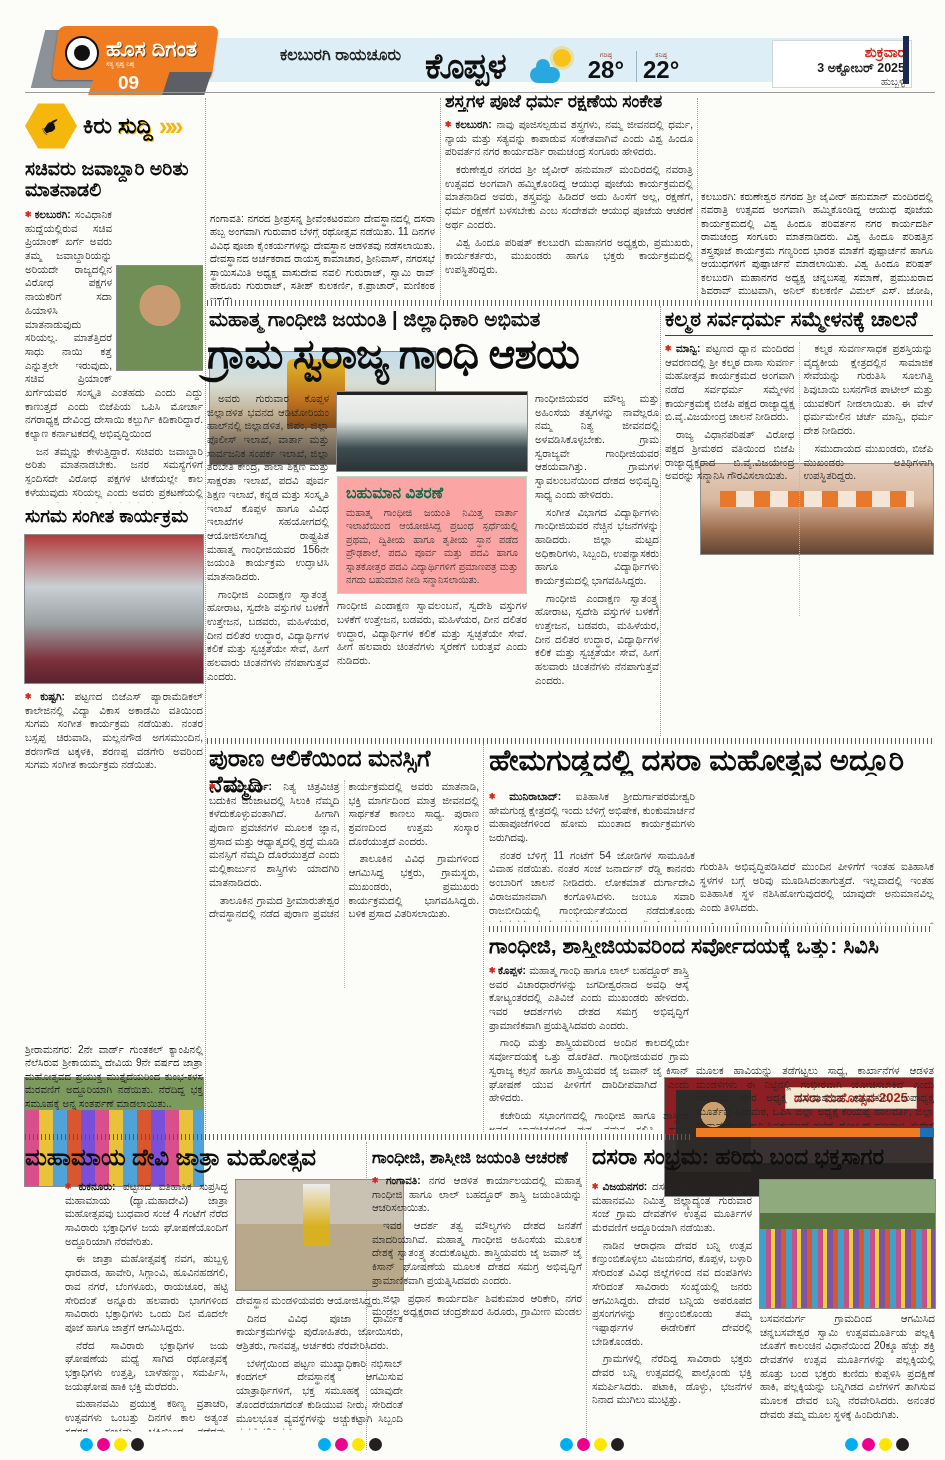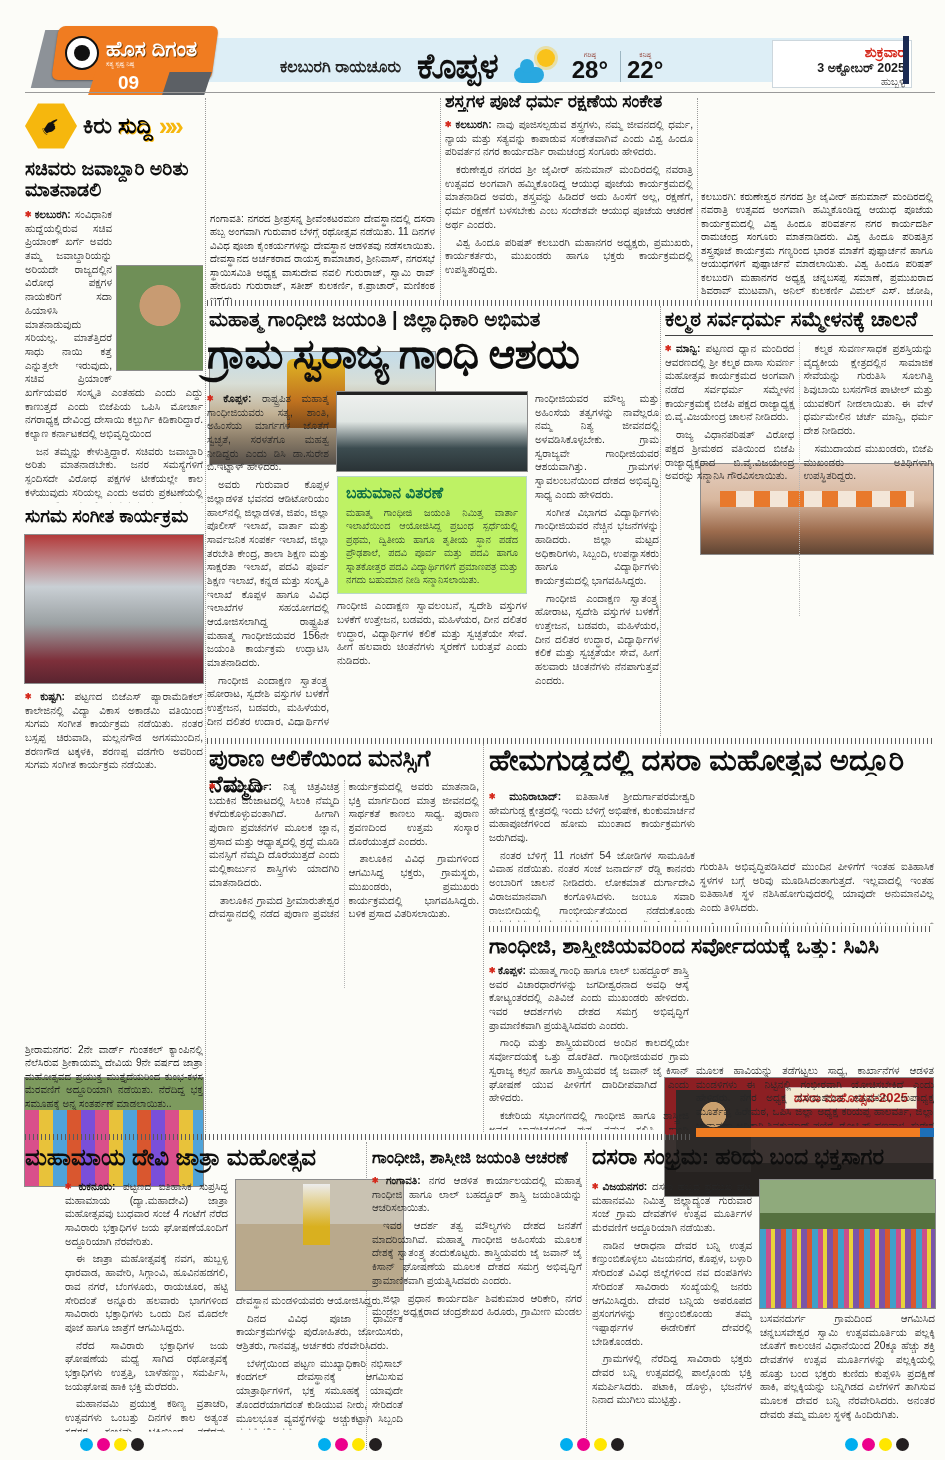--- a/index.html
+++ b/index.html
@@ -55,21 +55,21 @@
   
   .headline{font-weight:bold;color:#0e0e0e;margin:0;line-height:1.12;}
   .kicker{font-weight:bold;font-size:20px;color:#141414;}
   .body-text{font-size:10.3px;line-height:1.33;text-align:justify;color:#272727;}
   .body-text p{margin:0 0 4px 0;text-indent:11px;}
   .body-text p.first{text-indent:0;}
   .dl{font-weight:bold;color:#111;}
   .dl::before{content:"✱ ";color:#d5281b;font-size:8.5px;vertical-align:1px;}
   .caption{font-size:10.2px;line-height:1.32;color:#1f1f1f;text-align:justify;font-weight:500;}
   .col2{column-count:2;column-gap:9px;column-rule:1px dotted #b5b5b5;}
-  .gbox{background:#bef264;border:1px solid #b9d8c8;padding:7px 8px;}
+  .gbox{background:#fca5a5;border:1px solid #b9d8c8;padding:7px 8px;}
   .gbox .gtitle{color:#0c6b45;font-size:15.5px;font-weight:bold;margin:0 0 4px 0;}
   .gbox .gtext{font-size:9.7px;line-height:1.38;color:#2c3a33;text-align:justify;margin:0;}
   
   .photo{position:relative;outline:1px solid #8c8c8c;overflow:hidden;background:#b7b1a4;}
   .ph-chariot{background:linear-gradient(180deg,#c3dcea 0%,#d8ded6 28%,#c2b194 55%,#8a7c68 78%,#58514a 100%);}
   .ph-chariot::before{content:"";position:absolute;left:34%;top:6%;width:26%;height:62%;
       background:linear-gradient(180deg,#e0b524,#c1731f 60%,#7d4a1a);border-radius:6px 6px 2px 2px;}
   .ph-vhp{background:linear-gradient(180deg,#e5cfc0 0%,#d8b79e 40%,#9c6b4d 75%,#5f4534 100%);}
   .ph-vhp::before{content:"";position:absolute;left:8%;top:30%;width:84%;height:18%;
       background:repeating-linear-gradient(90deg,#e8792c 0 16px,#f3e6d8 16px 34px);}
@@ -108,21 +108,21 @@
       <div>
         <div class="logo-title">ಹೊಸ ದಿಗಂತ</div>
         <div class="logo-tag">ಸತ್ಯ ಸ್ಪಷ್ಟ ನಿಷ್ಠ</div>
       </div>
     </div>
   </div>
   <div class="abs pagenum-dark" style="left:150px;top:72px;width:58px;height:23px;"></div>
   <div class="abs pagenum-box" style="left:92px;top:71px;width:74px;height:24px;">
     <span>09</span>
   </div>
-  <div class="abs" style="left:280px;top:46px;display:flex;align-items:center;gap:16px;">
+  <div class="abs" style="left:280px;top:46px;display:flex;gap:24px;">
     <span class="ed-cities">ಕಲಬುರಗಿ ರಾಯಚೂರು</span>
     <span class="ed-main">ಕೊಪ್ಪಳ</span>
     <span class="wx">
       <span class="wx-icon">
           <span class="wx-sun"></span>
           <span class="wx-cloud"></span>
         </span>
       <span class="wx-temp">
         <span class="wx-cell">
           <div class="wx-lab">ಗರಿಷ್ಠ</div>
@@ -183,21 +183,20 @@
 
   <div class="abs photo ph-vhp" style="left:701px;top:96px;width:232px;height:90px;"></div>
   <div class="abs caption ovh" style="left:701px;top:190px;width:232px;height:108px;">ಕಲಬುರಗಿ: ಕರುಣೇಶ್ವರ ನಗರದ ಶ್ರೀ ಜೈವೀರ್ ಹನುಮಾನ್ ಮಂದಿರದಲ್ಲಿ ನವರಾತ್ರಿ ಉತ್ಸವದ ಅಂಗವಾಗಿ ಹಮ್ಮಿಕೊಂಡಿದ್ದ ಆಯುಧ ಪೂಜೆಯ ಕಾರ್ಯಕ್ರಮದಲ್ಲಿ ವಿಶ್ವ ಹಿಂದೂ ಪರಿವರ್ತನ ನಗರ ಕಾರ್ಯದರ್ಶಿ ರಾಮಚಂದ್ರ ಸಂಗೂರು ಮಾತನಾಡಿದರು. ವಿಶ್ವ ಹಿಂದೂ ಪರಿಷತ್ತಿನ ಶಸ್ತ್ರಪೂಜೆ ಕಾರ್ಯಕ್ರಮ ಗಣ್ಯರಿಂದ ಭಾರತ ಮಾತೆಗೆ ಪುಷ್ಪಾರ್ಚನೆ ಹಾಗೂ ಆಯುಧಗಳಿಗೆ ಪುಷ್ಪಾರ್ಚನೆ ಮಾಡಲಾಯಿತು. ವಿಶ್ವ ಹಿಂದೂ ಪರಿಷತ್ ಕಲಬುರಗಿ ಮಹಾನಗರ ಅಧ್ಯಕ್ಷ ಚನ್ನಬಸಪ್ಪ ಸಮಾಣೆ, ಪ್ರಮುಖರಾದ ಶಿವರಾವ್ ಮುಟವಾಗಿ, ಅನಿಲ್ ಕುಲಕರ್ಣಿ ವಿಮಲ್ ಎಸ್. ಜೋಷಿ, ಆನಂದ ಚೇತವಾಡಗಿ, ವಿಧವಾಚ ಕುಲಕರ್ಣಿ ಇದ್ದರು.</div>
 
   <div class="abs sep" style="left:207px;top:300px;width:726px;"></div>
 
   <div class="abs kicker" style="left:209px;top:308px;width:450px;">ಮಹಾತ್ಮ ಗಾಂಧೀಜಿ ಜಯಂತಿ | ಜಿಲ್ಲಾಧಿಕಾರಿ ಅಭಿಮತ</div>
   <h1 class="abs headline" style="left:207px;top:332px;width:452px;font-size:41px;letter-spacing:-1px;">ಗ್ರಾಮ ಸ್ವರಾಜ್ಯ ಗಾಂಧಿ ಆಶಯ</h1>
   <div class="abs" style="left:207px;top:392px;width:452px;height:334px;display:flex;gap:8px;">
     <div class="body-text ovh" style="width:122px;height:334px;">
-      <p class="first"><span class="dl">ಕೊಪ್ಪಳ:</span> <span>ರಾಷ್ಟ್ರಪಿತ ಮಹಾತ್ಮ ಗಾಂಧೀಜಿಯವರು ಸತ್ಯ, ಶಾಂತಿ, ಅಹಿಂಸೆಯ ಮಾರ್ಗಗಳ ಜೊತೆಗೆ ಸ್ವಚ್ಛತೆ, ಸರಳತೆಗೂ ಮಹತ್ವ ನೀಡಿದ್ದರು ಎಂದು ಡಿಸಿ ಡಾ.ಸುರೇಶ ಬಿ.ಇಟ್ನಾಳ್ ಹೇಳಿದರು.</span></p>
       <p><span>ಅವರು ಗುರುವಾರ ಕೊಪ್ಪಳ ಜಿಲ್ಲಾಡಳಿತ ಭವನದ ಆಡಿಟೋರಿಯಂ ಹಾಲ್‌ನಲ್ಲಿ ಜಿಲ್ಲಾಡಳಿತ, ಜಿಪಂ, ಜಿಲ್ಲಾ ಪೊಲೀಸ್ ಇಲಾಖೆ, ವಾರ್ತಾ ಮತ್ತು ಸಾರ್ವಜನಿಕ ಸಂಪರ್ಕ ಇಲಾಖೆ, ಜಿಲ್ಲಾ ತರಬೇತಿ ಕೇಂದ್ರ, ಶಾಲಾ ಶಿಕ್ಷಣ ಮತ್ತು ಸಾಕ್ಷರತಾ ಇಲಾಖೆ, ಪದವಿ ಪೂರ್ವ ಶಿಕ್ಷಣ ಇಲಾಖೆ, ಕನ್ನಡ ಮತ್ತು ಸಂಸ್ಕೃತಿ ಇಲಾಖೆ ಕೊಪ್ಪಳ ಹಾಗೂ ವಿವಿಧ ಇಲಾಖೆಗಳ ಸಹಯೋಗದಲ್ಲಿ ಆಯೋಜಿಸಲಾಗಿದ್ದ ರಾಷ್ಟ್ರಪಿತ ಮಹಾತ್ಮ ಗಾಂಧೀಜಿಯವರ 156ನೇ ಜಯಂತಿ ಕಾರ್ಯಕ್ರಮ ಉದ್ಘಾಟಿಸಿ ಮಾತನಾಡಿದರು.</span></p>
       <p><span>ಗಾಂಧೀಜಿ ಎಂದಾಕ್ಷಣ ಸ್ವಾತಂತ್ರ್ಯ ಹೋರಾಟ, ಸ್ವದೇಶಿ ವಸ್ತುಗಳ ಬಳಕೆಗೆ ಉತ್ತೇಜನ, ಬಡವರು, ಮಹಿಳೆಯರ, ದೀನ ದಲಿತರ ಉದ್ಧಾರ, ವಿದ್ಯಾರ್ಥಿಗಳ ಕಲಿಕೆ ಮತ್ತು ಸ್ವಚ್ಛತೆಯೇ ಸೇವೆ, ಹೀಗೆ ಹಲವಾರು ಚಿಂತನೆಗಳು ನೆನಪಾಗುತ್ತವೆ ಎಂದರು.</span></p>
     </div>
     <div style="width:190px;display:flex;flex-direction:column;gap:5px;">
       <div class="photo ph-dc" style="width:190px;height:76px;border-top:3px solid #222;"></div>
       <div class="gbox">
         <div class="gtitle">ಬಹುಮಾನ ವಿತರಣೆ</div>
         <p class="gtext">ಮಹಾತ್ಮ ಗಾಂಧೀಜಿ ಜಯಂತಿ ನಿಮಿತ್ತ ವಾರ್ತಾ ಇಲಾಖೆಯಿಂದ ಆಯೋಜಿಸಿದ್ದ ಪ್ರಬಂಧ ಸ್ಪರ್ಧೆಯಲ್ಲಿ ಪ್ರಥಮ, ದ್ವಿತೀಯ ಹಾಗೂ ತೃತೀಯ ಸ್ಥಾನ ಪಡೆದ ಪ್ರೌಢಶಾಲೆ, ಪದವಿ ಪೂರ್ವ ಮತ್ತು ಪದವಿ ಹಾಗೂ ಸ್ನಾತಕೋತ್ತರ ಪದವಿ ವಿದ್ಯಾರ್ಥಿಗಳಿಗೆ ಪ್ರಮಾಣಪತ್ರ ಮತ್ತು ನಗದು ಬಹುಮಾನ ನೀಡಿ ಸನ್ಮಾನಿಸಲಾಯಿತು.</p>
       </div>
       <div class="body-text ovh" style="flex:1;">

